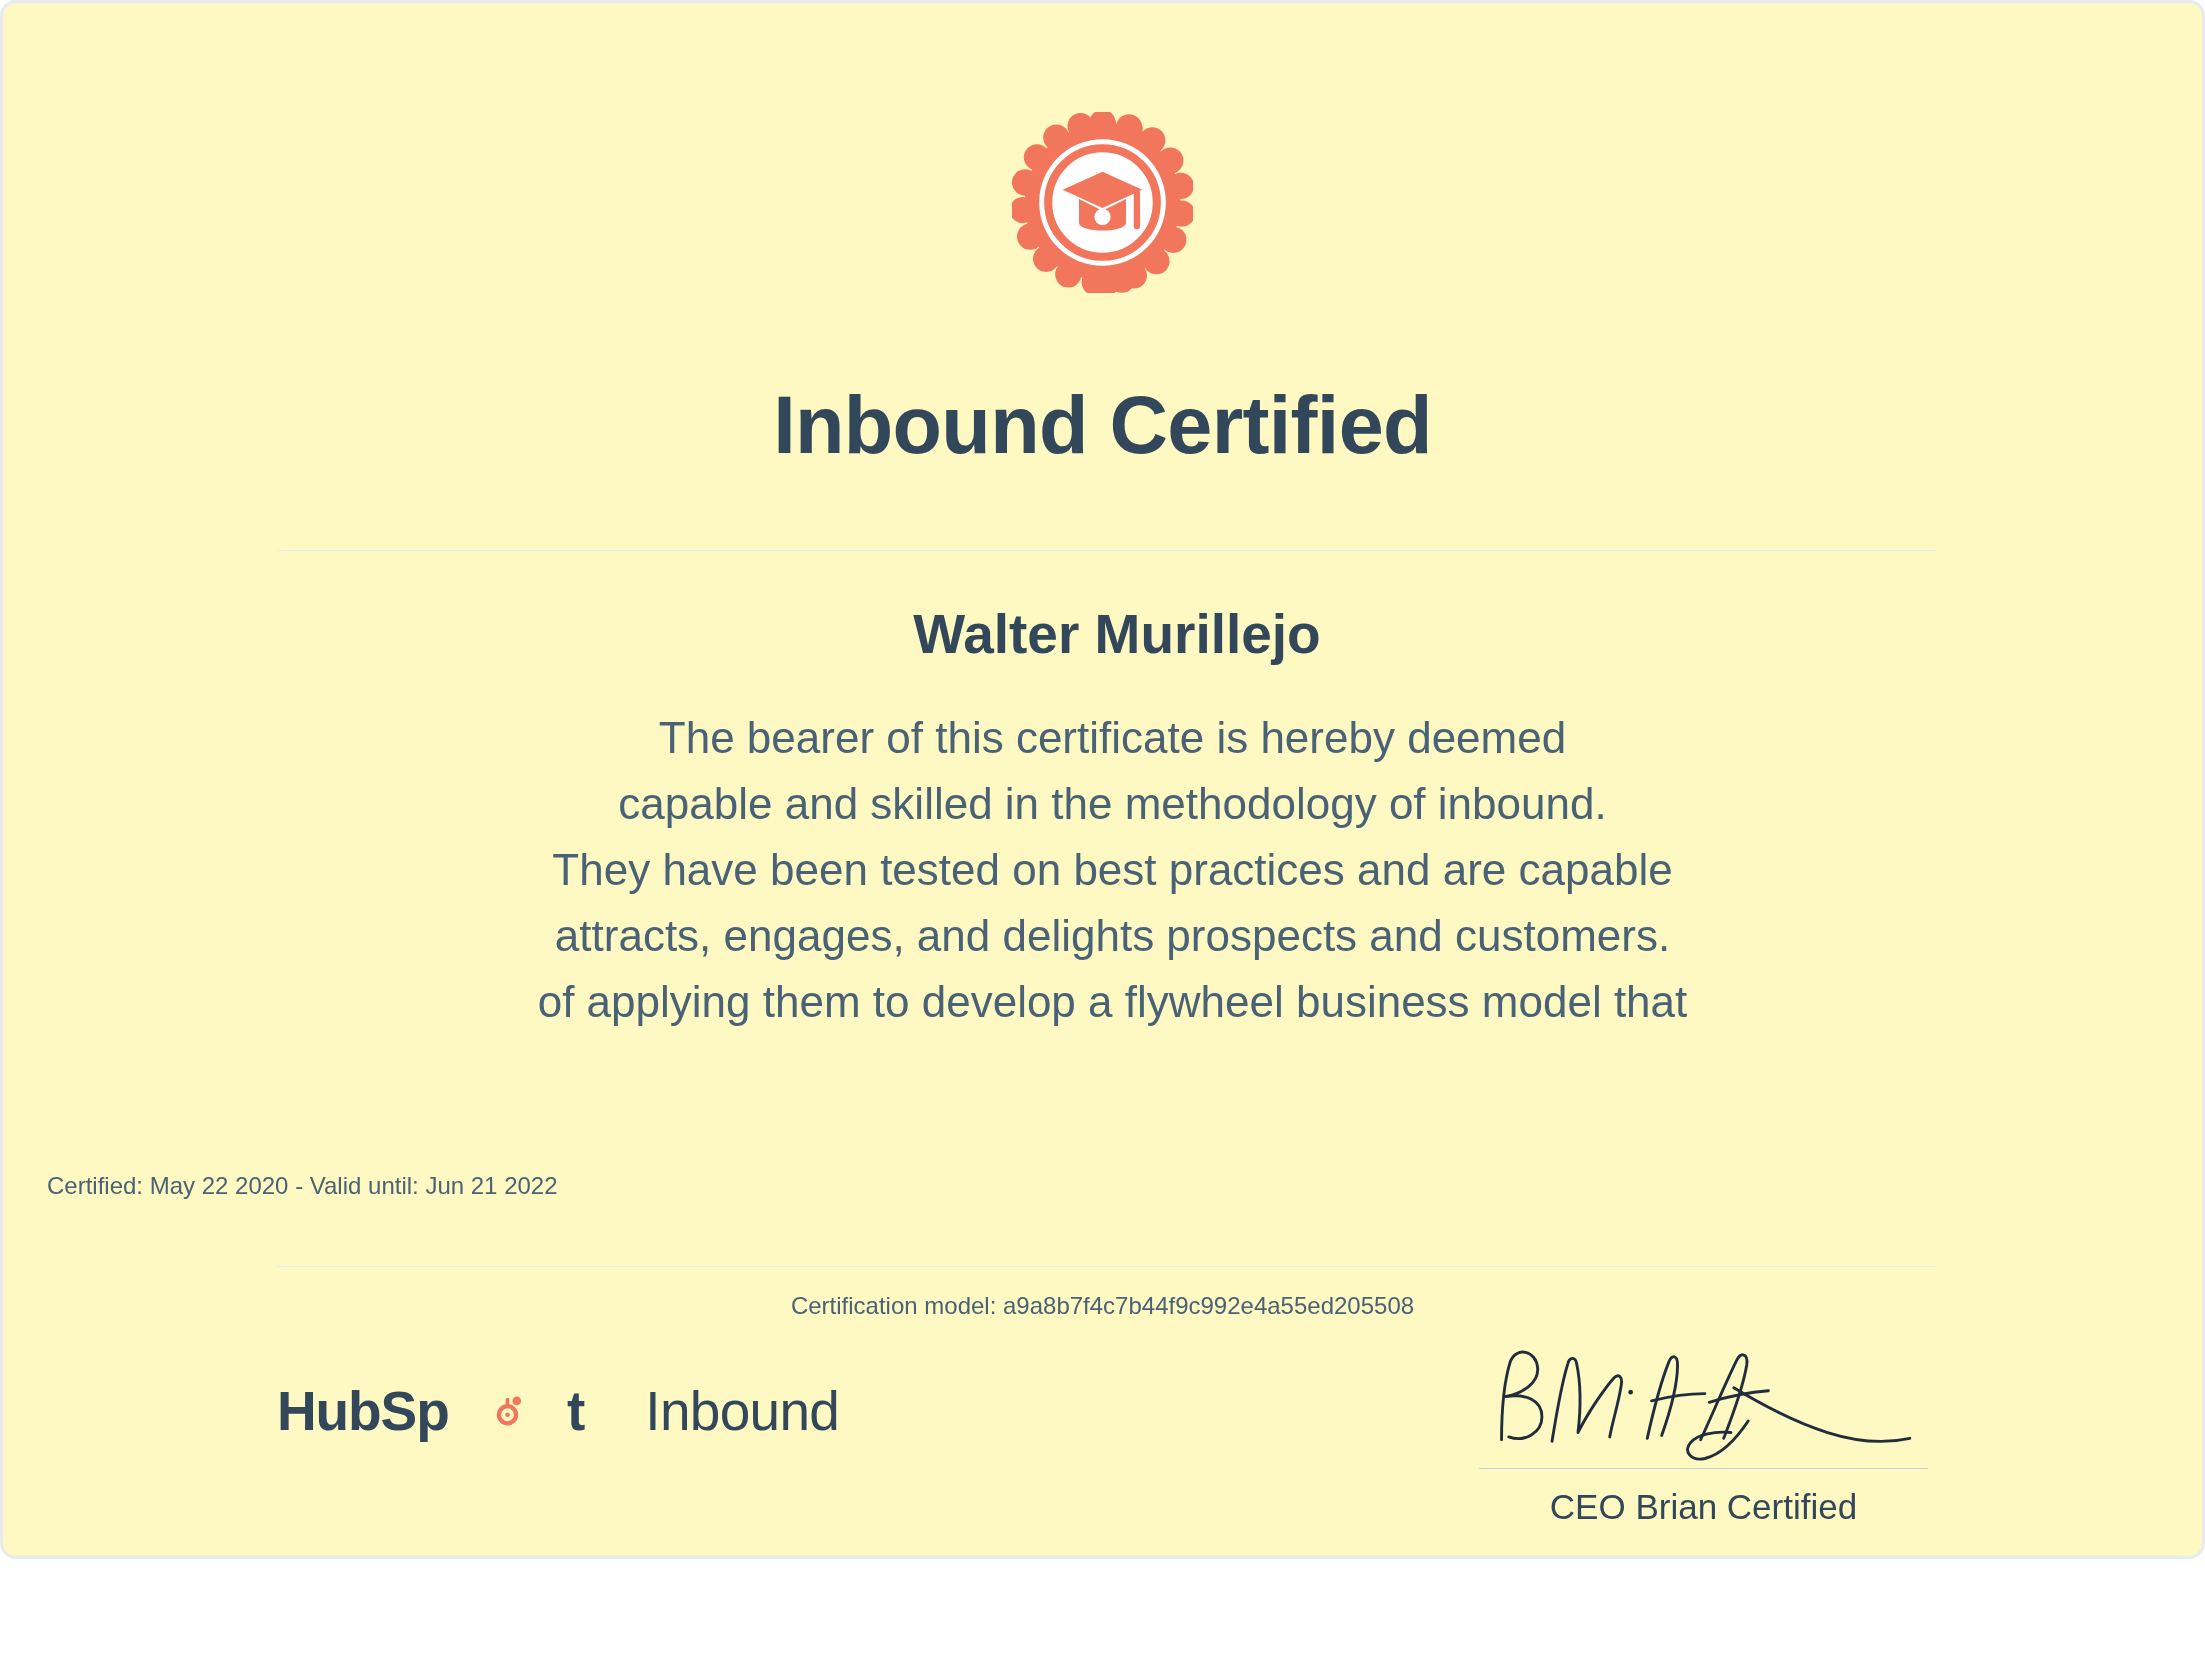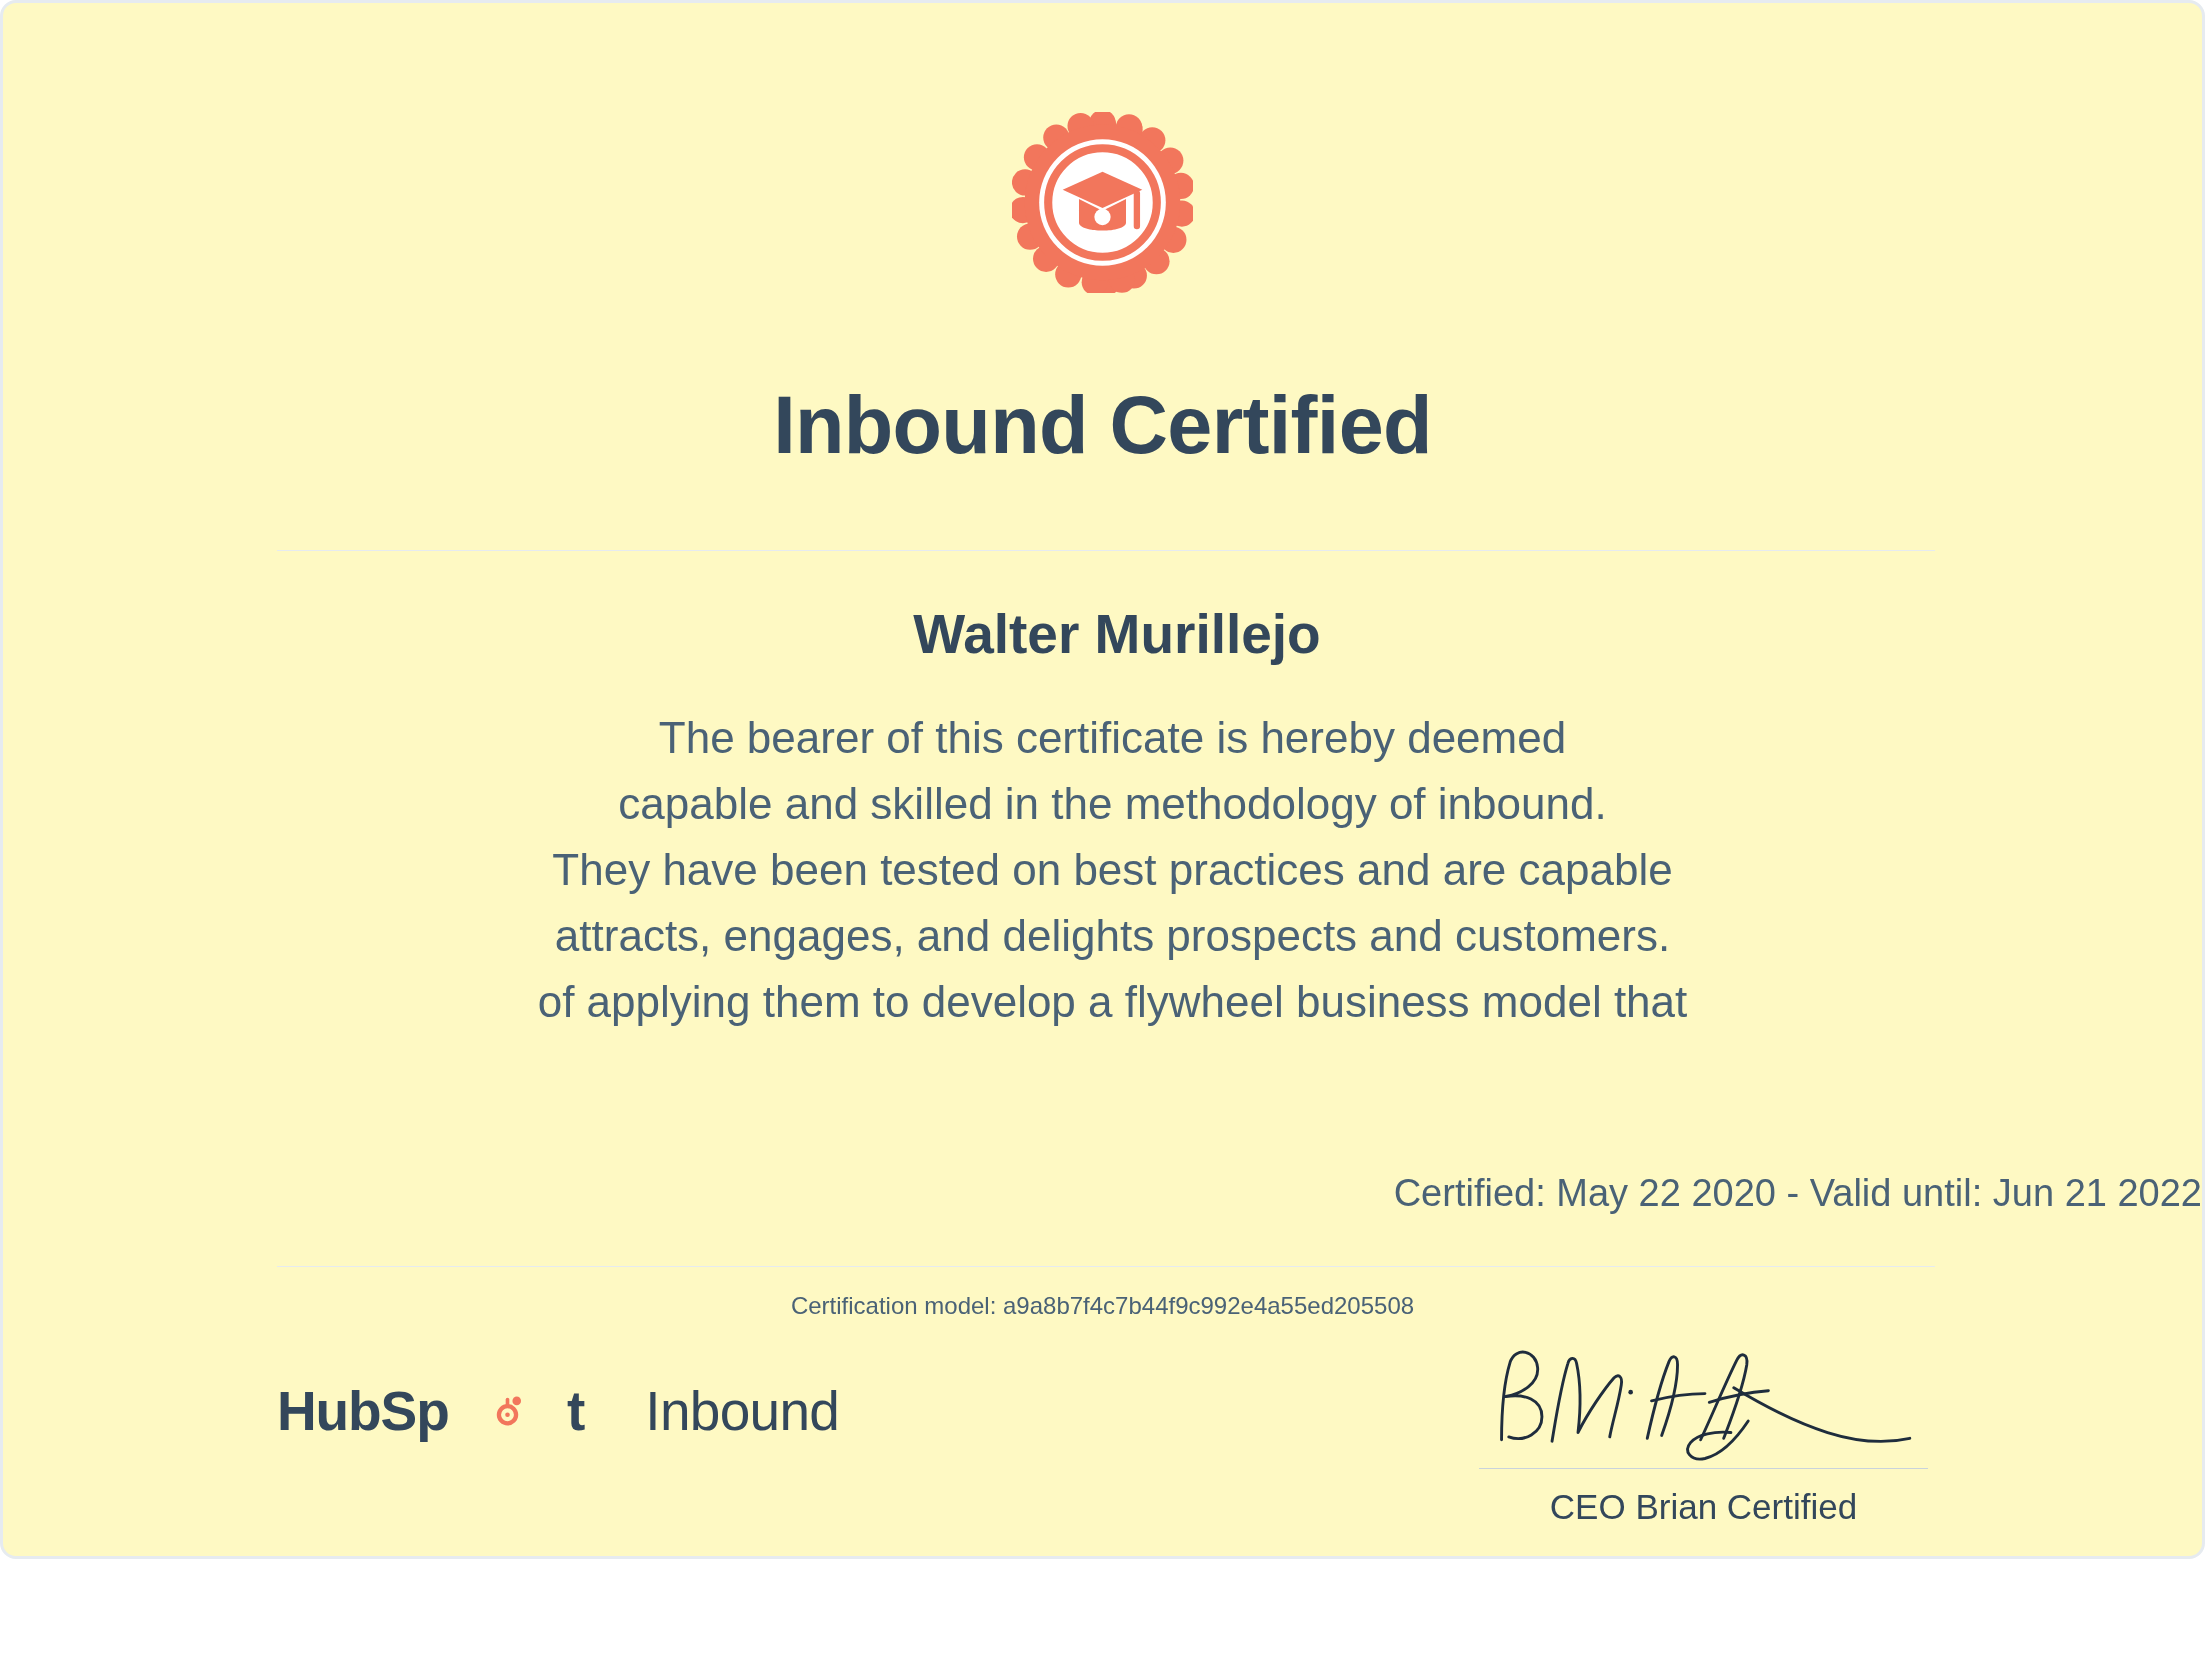--- a/index.html
+++ b/index.html
@@ -91,22 +91,22 @@
     font-weight: 400;
   }
   .body-text .line { display: block; margin-left: 20px; }
 
   
   .validity {
     position: absolute;
     top: 1169px;
     left: 0;
     right: 0;
-    text-align: right;
-    font-size: 38px;
+    text-align: left;
+    font-size: 24px;
     color: #4a6276;
     margin-left: 44px;
   }
 
   
   .cert-code {
     position: absolute;
     top: 1289px;
     left: 0;
     right: 0;

